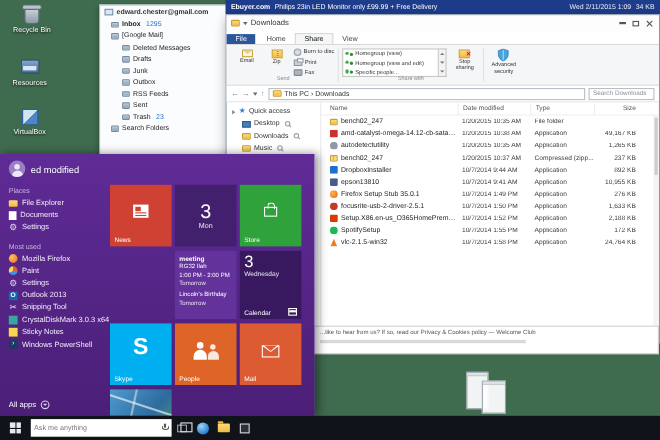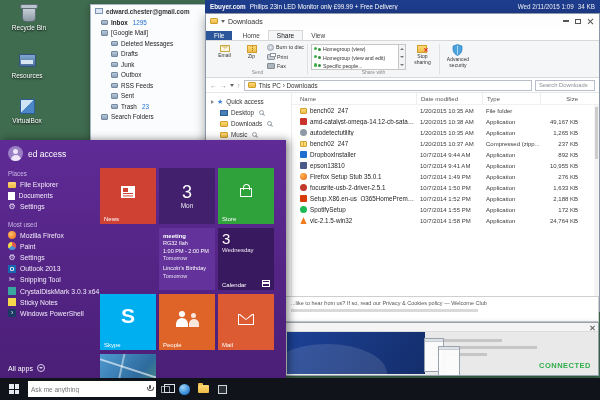--- a/index.html
+++ b/index.html
@@ -519,41 +519,31 @@
           </div>
       </div>
     </div>
   </div>
 
   <div class="finestrip">
     <span>...like to hear from us? If so, read our Privacy &amp; Cookies policy — Welcome Club</span>
     <div class="finebar"></div>
   </div>
 
-  <div class="condialog">
-    <div class="cd-title">
-        <span class="cd-x"></span>
-      </div>
-    <div class="cd-blue"></div>
-    <div class="cd-bar" style="left:146px;top:16px;width:70px"></div>
-    <div class="cd-bar" style="left:146px;top:23px;width:105px"></div>
-    <div class="cd-bar" style="left:146px;top:30px;width:55px"></div>
-    <span class="cd-status">CONNECTED</span>
-  </div>
   <div class="miniwin" style="left:424px;top:338px;width:20px;height:34px">
       <div class="mtop"></div>
     </div>
   <div class="miniwin" style="left:438px;top:346px;width:22px;height:30px">
       <div class="mtop"></div>
     </div>
 
   <div class="startmenu">
     <div class="sm-user">
       <span class="avatar"></span>
-      <span class="sm-name">ed access</span>
+      <span class="sm-name">ed modified</span>
     </div>
     <div class="sm-col">
       <div class="sm-sec">Places</div>
       <div class="sm-item">
           <span class="li li-folder"></span>
           <span>File Explorer</span>
         </div>
       <div class="sm-item">
           <span class="li li-doc"></span>
           <span>Documents</span>

